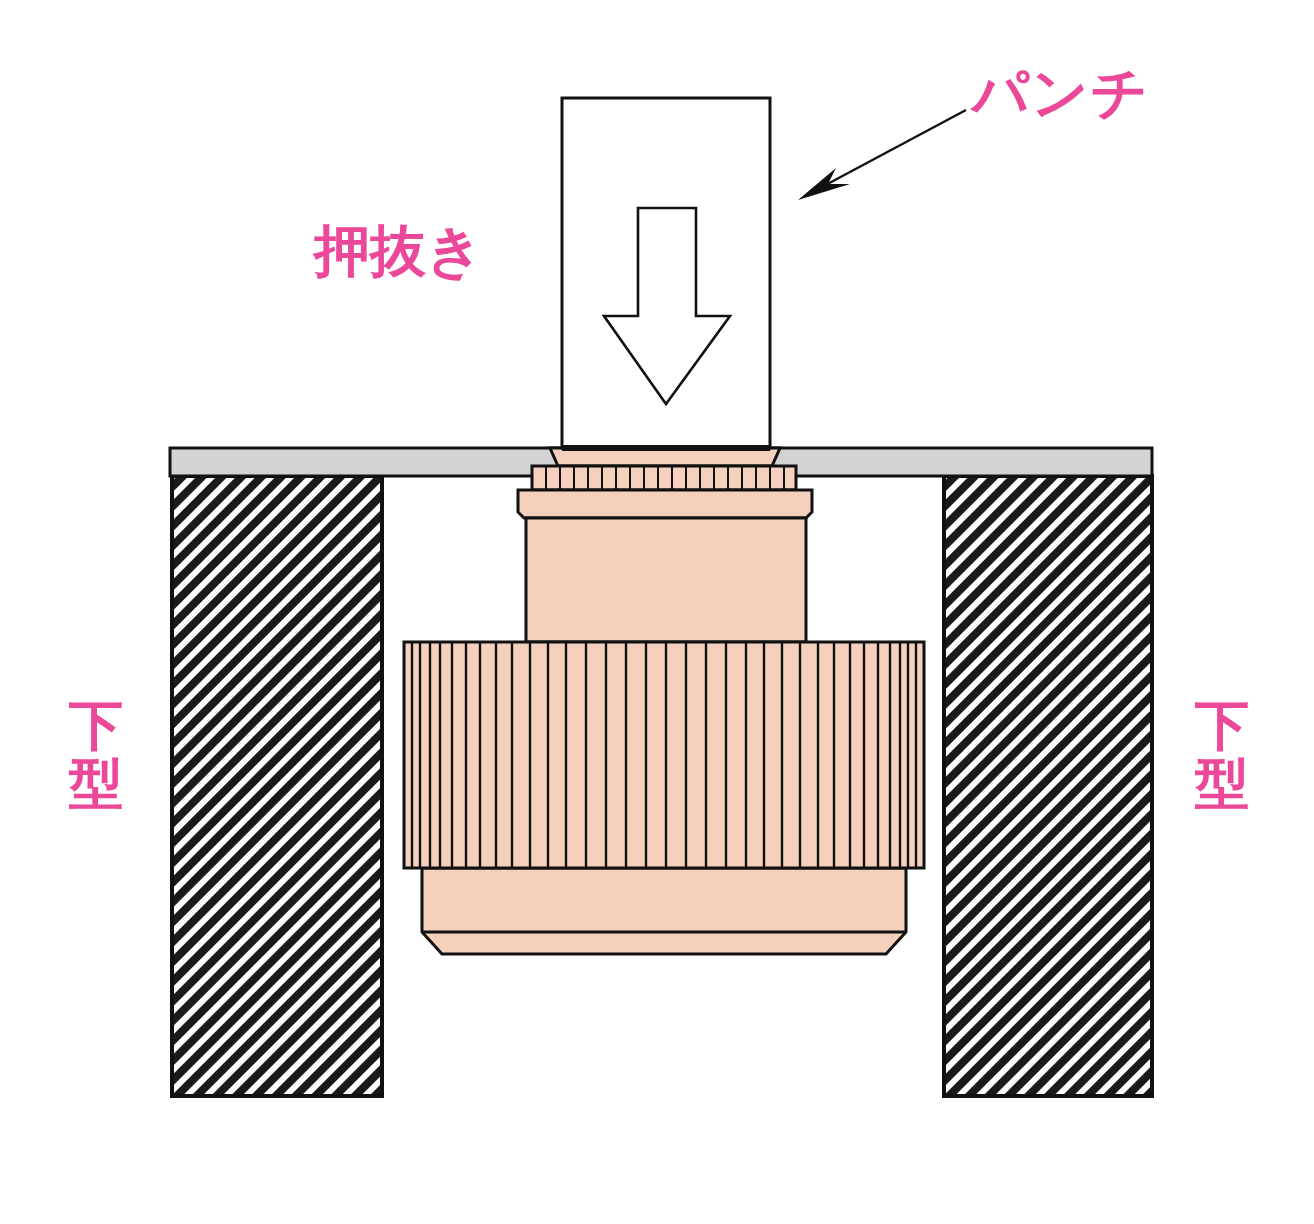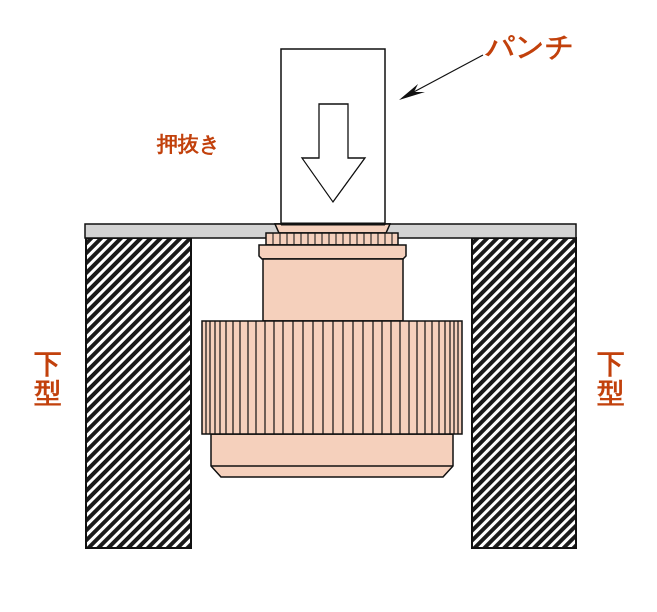--- a/index.html
+++ b/index.html
@@ -2,26 +2,26 @@
 <html><head>
   <meta charset="utf-8">
   <style>
     html, body { margin: 0; padding: 0; background: #ffffff; }
     body { width: 657px; height: 612px; position: relative; overflow: hidden; }
     #stage { position: absolute; left: 0; top: 0; width: 657px; height: 612px; }
     .label {
       position: absolute;
       font-family: "DejaVu Sans", sans-serif;
       font-weight: bold;
-      color: #c2410c;
+      color: #ec4899;
       line-height: 1;
       white-space: nowrap;
     }
     .punch-label { left: 486px; top: 33px; font-size: 28px; letter-spacing: 1px; }
-    .push-label { left: 157px; top: 135px; font-size: 21px; font-family: Liberation Mono, monospace; }
+    .push-label { left: 157px; top: 112px; font-size: 28px; }
     .die-label-left { left: 33px; top: 349px; font-size: 27px; width: 30px; text-align: center; line-height: 29px; }
     .die-label-right { left: 596px; top: 349px; font-size: 27px; width: 30px; text-align: center; line-height: 29px; }
     .v { display: block; }
   </style>
 </head>
 <body>
 
 <div id="stage">
   <svg width="657" height="612" viewBox="0 0 657 612" xmlns="http://www.w3.org/2000/svg">
     <defs>

